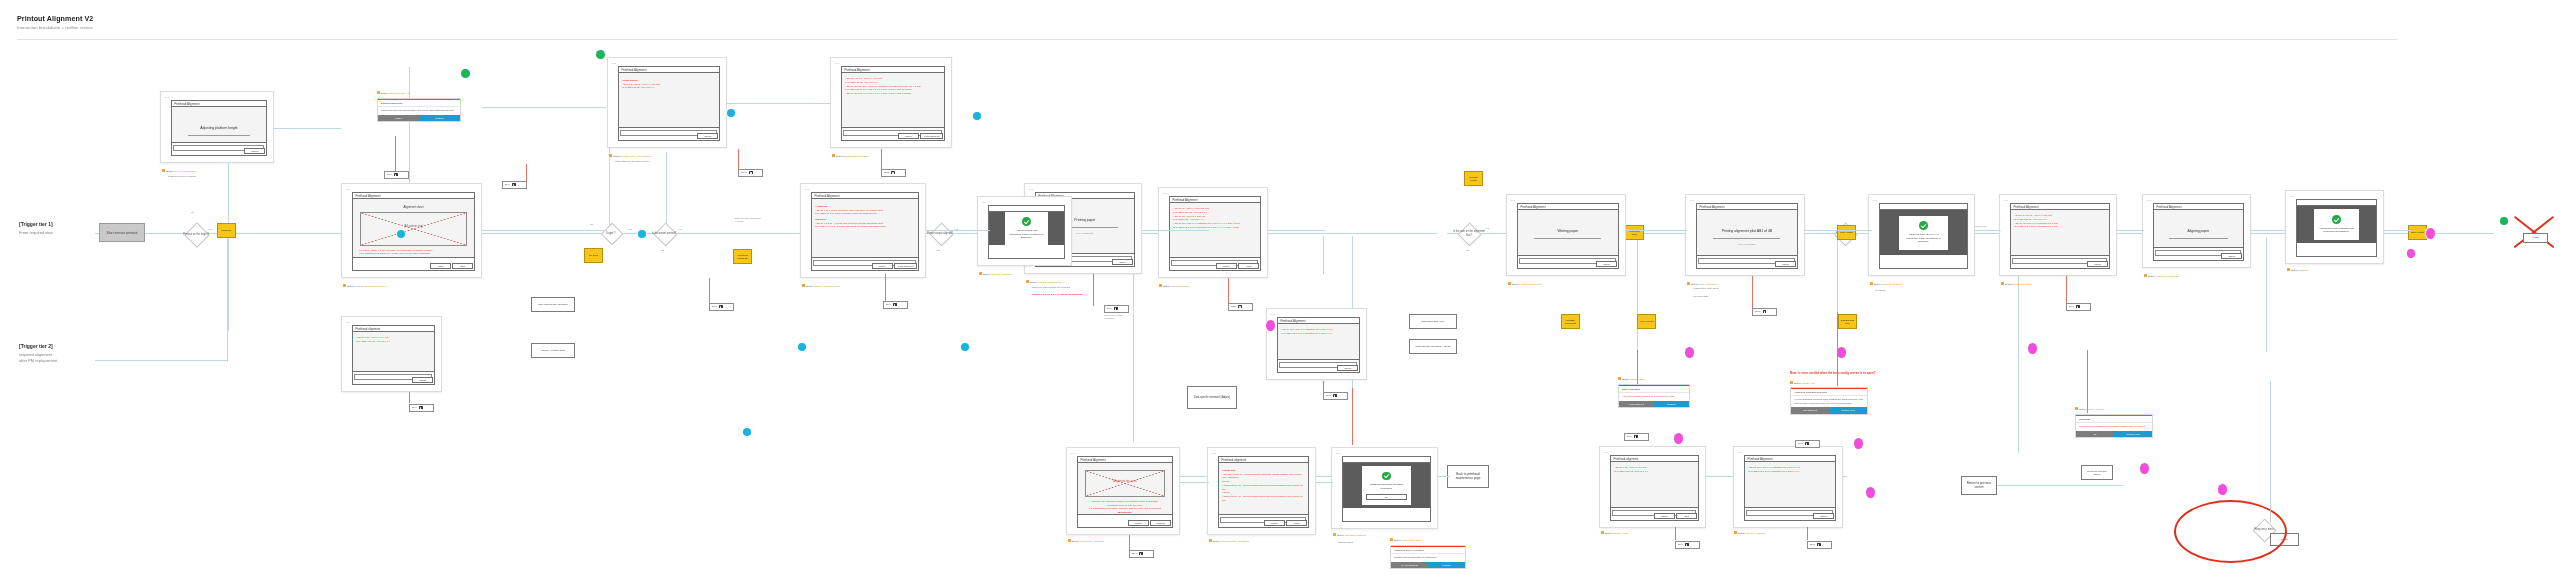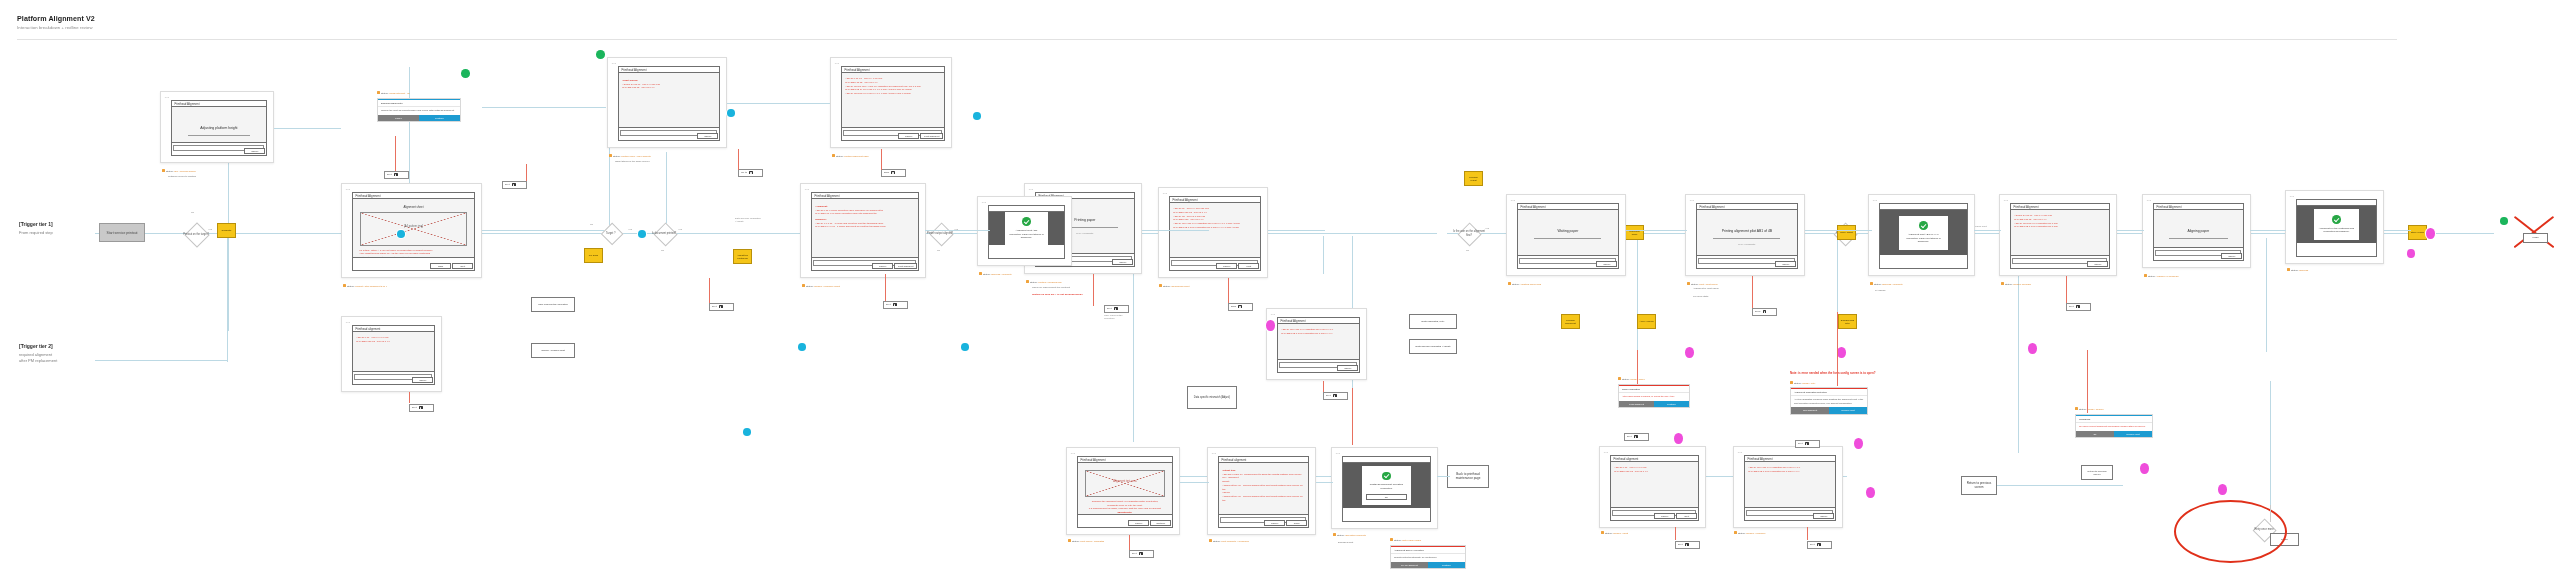--- a/index.html
+++ b/index.html
@@ -117,21 +117,21 @@
   .ink-x span:nth-child(1){transform:rotate(38deg);}
   .ink-x span:nth-child(2){transform:rotate(-38deg);}
   .ink-note{position:absolute;font-size:2.9px;color:#e3382c;font-weight:bold;white-space:nowrap;}
 </style>
 </head>
 <body>
 
 <div id="board">
 
   <div class="hdr">
-    <div class="hdr-title">Platform Alignment V2</div>
+    <div class="hdr-title">Printout Alignment V2</div>
     <div class="hdr-sub">Interaction breakdown + redline review</div>
     <div class="hdr-rule"></div>
   </div>
 
   <div class="lane" style="left:19px;top:221px;">
     <div class="lt">[Trigger tier 1]</div>
     <div class="ls">From required step</div>
   </div>
   <div class="lane" style="left:19px;top:343px;">
     <div class="lt">[Trigger tier 2]</div>

